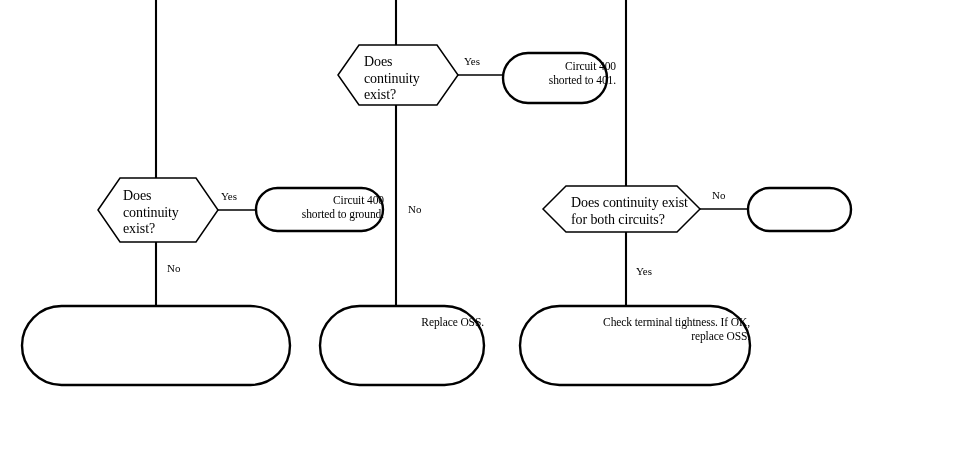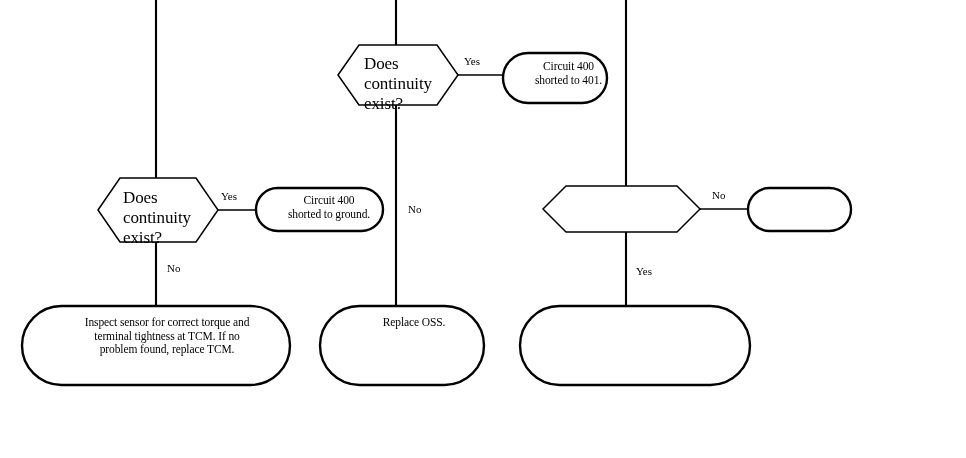--- a/index.html
+++ b/index.html
@@ -29,26 +29,26 @@
   }
   .node-text {
     position: absolute;
     font-family: "Liberation Serif", "DejaVu Serif", serif;
     color: #000000;
     white-space: pre-line;
     line-height: 1.18;
     letter-spacing: -0.1px;
   }
   .hex-text {
-    font-size: 17px;
+    font-size: 14px;
     text-align: left;
   }
   .term-text {
     font-size: 11.5px;
-    text-align: center;
+    text-align: right;
   }
   .edge-label {
     position: absolute;
     font-size: 11px;
     font-family: "Liberation Serif", "DejaVu Serif", serif;
     color: #000000;
     white-space: nowrap;
   }
   .hit {
     position: absolute;
@@ -93,43 +93,44 @@
 continuity
 exist?</div>
 
   <div class="edge-label" style="left:221px; top:190px;">Yes</div>
 
   <div class="node-text term-text" style="left:274px; top:194px; width:110px;">Circuit 400
 shorted to ground.</div>
 
   <div class="edge-label" style="left:167px; top:262px;">No</div>
 
-  <div class="node-text term-text" style="left:47px; top:316px; width:240px;">Inspect sensor for correct torque and
-terminal tightness at TCM. If no
-problem found, replace TCM.</div>
 
   <div class="node-text hex-text" style="left:364px; top:54px; width:90px;">Does
 continuity
 exist?</div>
 
   <div class="edge-label" style="left:464px; top:55px;">Yes</div>
 
   <div class="node-text term-text" style="left:521px; top:60px; width:95px;">Circuit 400
 shorted to 401.</div>
 
   <div class="edge-label" style="left:408px; top:203px;">No</div>
 
   <div class="node-text term-text" style="left:344px; top:316px; width:140px;">Replace OSS.</div>
 
+  <div class="node-text hex-text" style="left:571px; top:195px; width:125px;">Does continuity exist
+for both circuits?</div>
 
   <div class="edge-label" style="left:712px; top:189px;">No</div>
 
 
   <div class="edge-label" style="left:636px; top:265px;">Yes</div>
 
+  <div class="node-text term-text" style="left:545px; top:316px; width:205px;">Check terminal tightness. If OK,
+replace OSS.</div>
 
   <div class="hit" style="left:98px; top:178px; width:120px; height:64px;"></div>
   <div class="hit" style="left:256px; top:188px; width:127px; height:43px;"></div>
   <div class="hit" style="left:22px; top:306px; width:268px; height:79px;"></div>
 
   <div class="hit" style="left:338px; top:45px; width:120px; height:60px;"></div>
   <div class="hit" style="left:503px; top:53px; width:104px; height:50px;"></div>
   <div class="hit" style="left:320px; top:306px; width:164px; height:79px;"></div>
 
   <div class="hit" style="left:543px; top:186px; width:157px; height:46px;"></div>

